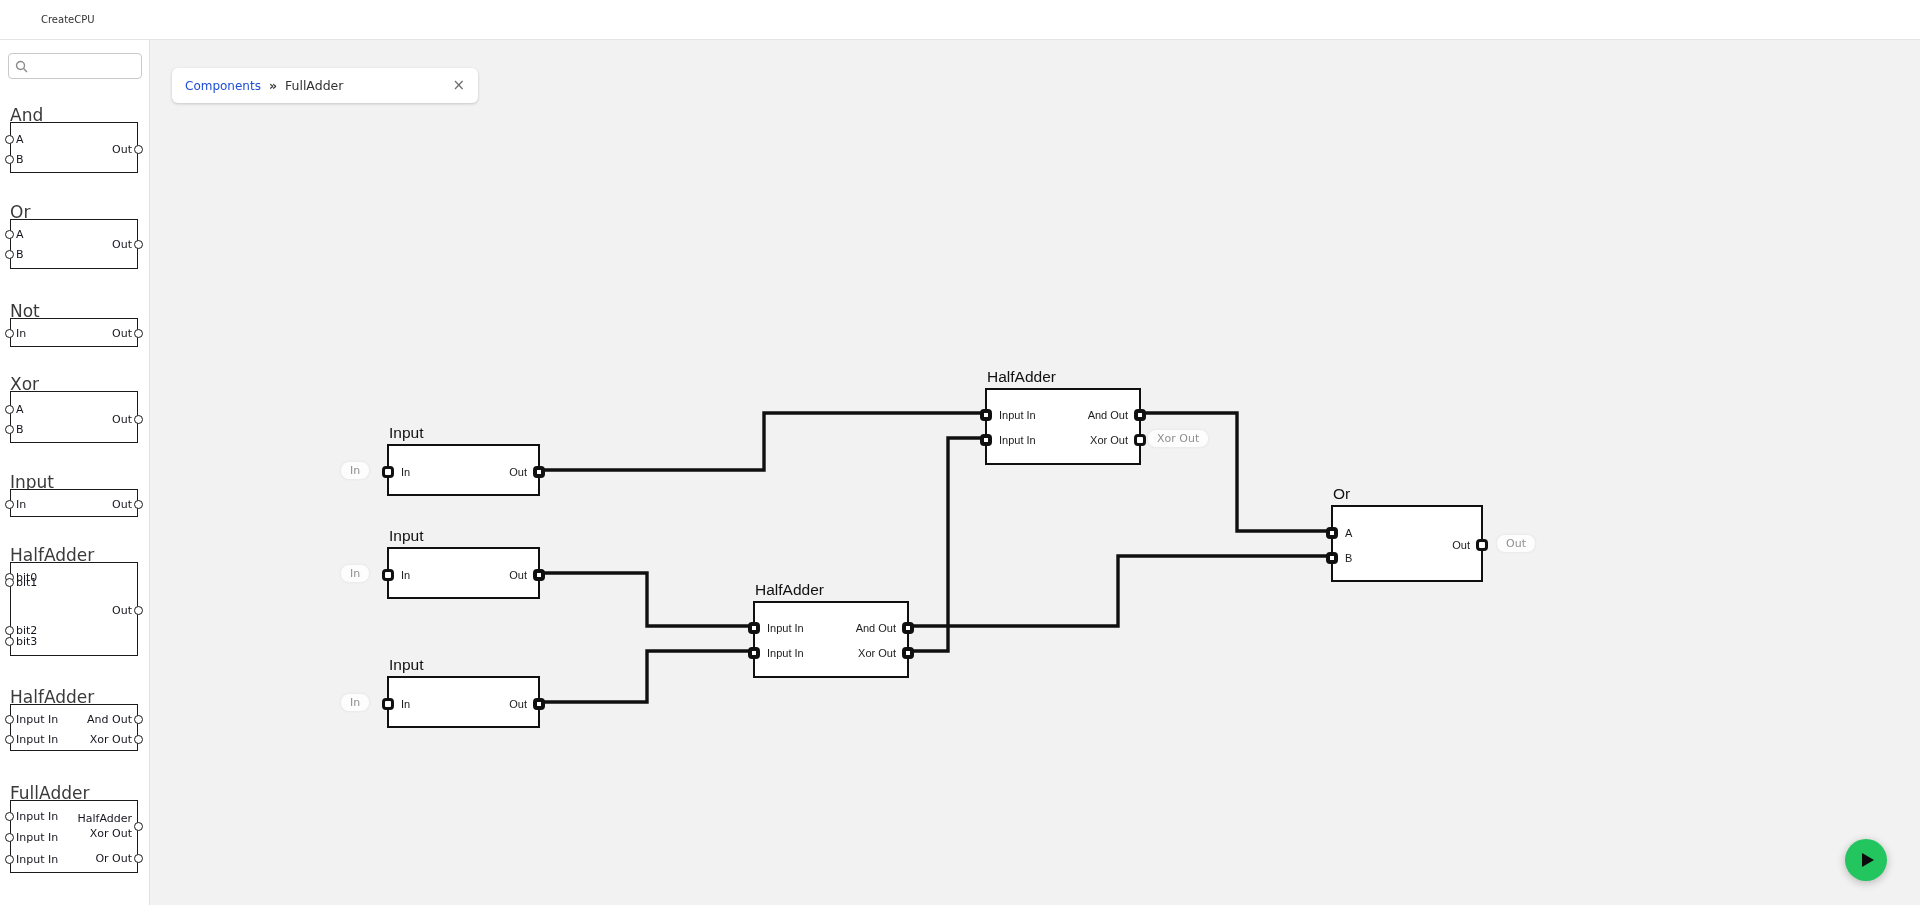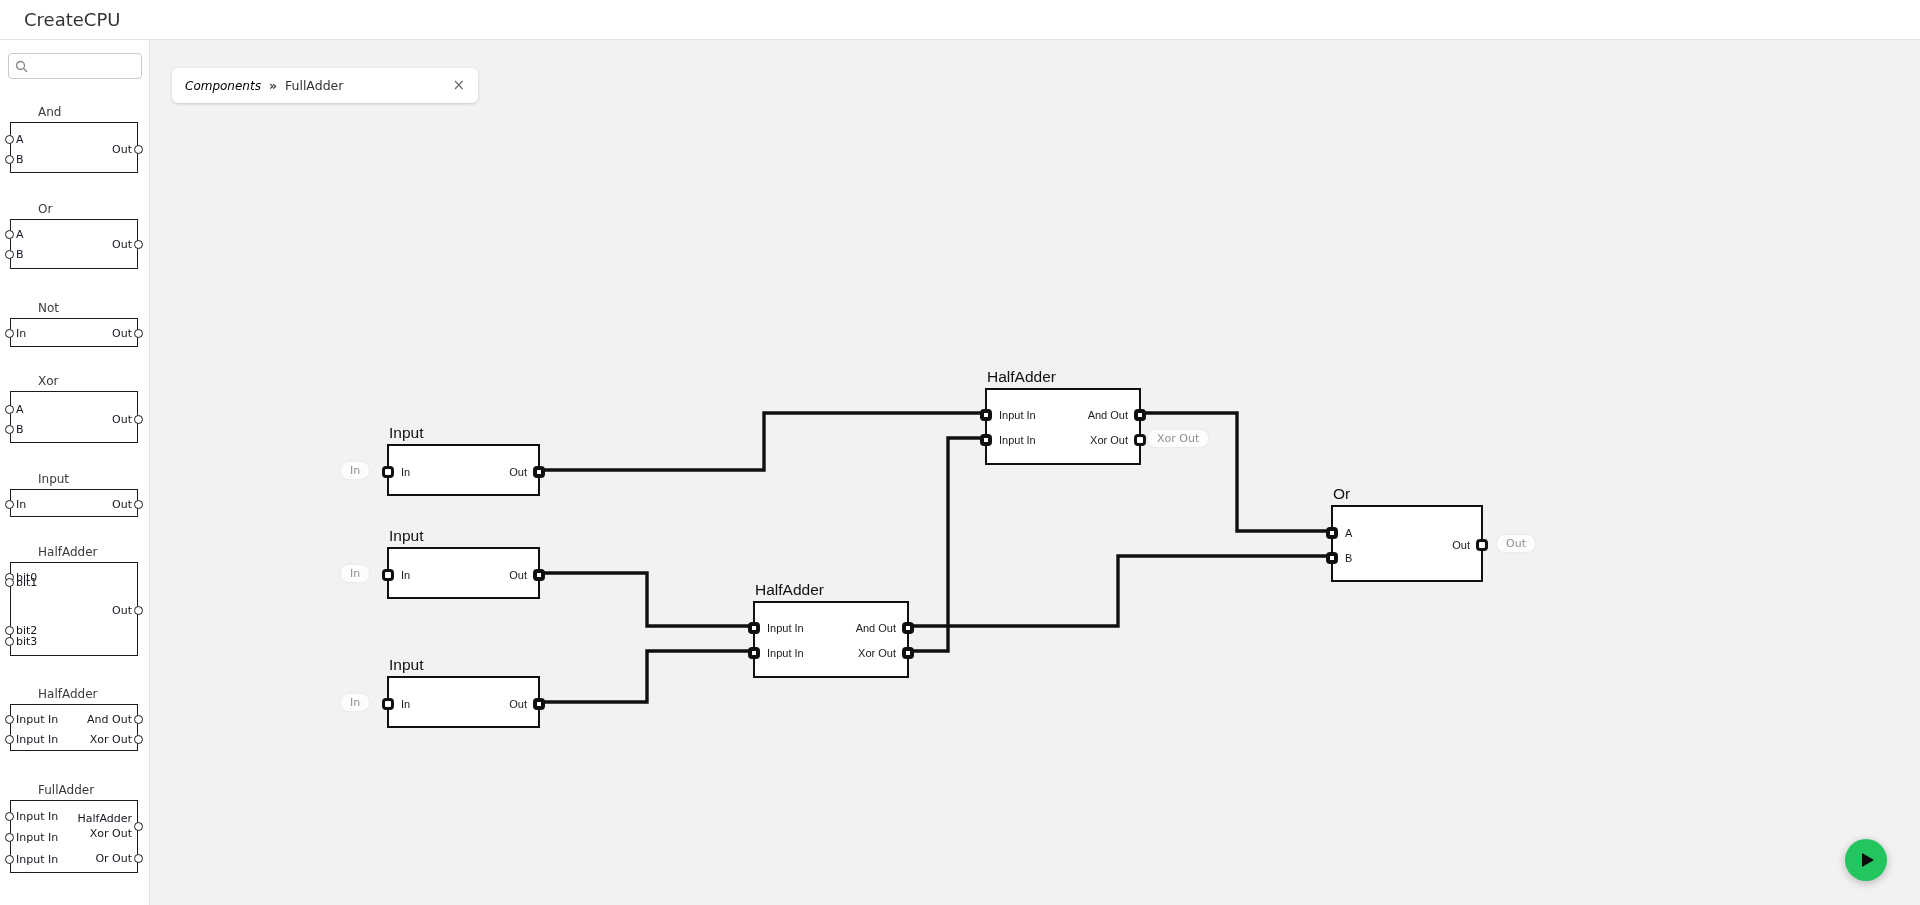--- a/index.html
+++ b/index.html
@@ -1,44 +1,44 @@
 <!DOCTYPE html>
 <html><head>
 <meta charset="utf-8">
 <style>
   html,body{margin:0;padding:0;width:1920px;height:905px;overflow:hidden;
     font-family:"DejaVu Sans",sans-serif;background:#f2f2f2;}
   
   .topbar{position:absolute;left:0;top:0;width:1920px;height:39px;background:#fff;
     border-bottom:1px solid #e4e4e4;z-index:30;}
-  .app-title{position:absolute;left:24px;top:0;line-height:39px;font-size:18px;color:#333;}
+  .app-title{position:absolute;left:41px;top:0;line-height:39px;font-size:10px;color:#333;}
   
   .sidebar{position:absolute;left:0;top:40px;width:149px;height:865px;background:#fff;
     border-right:1px solid #e0e0e0;z-index:20;}
   .searchbox{position:absolute;left:8px;top:13px;width:134px;height:26px;background:#fff;
     border:1px solid #c9c9c9;border-radius:4px;display:flex;align-items:center;box-sizing:border-box;padding:0 6px;}
   .searchbox svg{flex:0 0 auto;}
   .searchbox input{border:none;outline:none;width:100px;font-size:11px;margin-left:5px;
     font-family:"DejaVu Sans",sans-serif;background:transparent;}
   .pal-item{position:absolute;left:0;width:149px;}
-  .pal-label{position:absolute;left:10px;top:0;font-size:12px;color:#3a3a3a;margin-left:28px;}
+  .pal-label{position:absolute;left:10px;top:0;font-size:17px;color:#3a3a3a;}
   .pal-box{position:absolute;left:10px;top:17px;width:128px;background:#fff;
     border:1.8px solid #1b1b1b;box-sizing:border-box;}
   .pin{position:absolute;height:14px;display:flex;align-items:center;font-size:11px;color:#15151f;}
   .pin-l{left:-6px;}
   .pin-r{right:-6px;flex-direction:row-reverse;}
   .dot{width:9px;height:9px;border:1.6px solid #1b1b1b;border-radius:50%;background:#fff;
     box-sizing:border-box;flex:0 0 auto;}
   .pin-t{margin:0 2px;white-space:nowrap;}
   .pin-t.wrap{white-space:normal;width:76px;text-align:right;line-height:15px;}
   
   .canvas{position:absolute;left:150px;top:40px;width:1770px;height:865px;background:#f2f2f2;}
   .tab{position:absolute;left:172px;top:68px;width:306px;height:35px;background:#fff;border-radius:6px;
     box-shadow:0 1px 3px rgba(0,0,0,.18);display:flex;align-items:center;padding:0 13px;box-sizing:border-box;z-index:10;}
-  .tab .root{font-size:12px;color:#000000;font-style:italic;}
+  .tab .root{font-size:12px;color:#1d4ed8;}
   .tab .chev{font-size:12.5px;color:#3a3a3a;margin:0 8px;font-weight:bold;}
   .tab .cur{font-size:12.5px;color:#333;}
   .tab .close{margin-left:auto;font-size:15px;color:#6f6f6f;cursor:pointer;line-height:1;}
   
   .node{position:absolute;background:#fff;border:2.4px solid #101010;box-sizing:border-box;z-index:5;}
   .ntitle{position:absolute;top:-22px;left:0;font-family:"Liberation Sans",sans-serif;
     font-size:15.5px;color:#111;white-space:nowrap;}
   .nlabel{position:absolute;font-family:"Liberation Sans",sans-serif;font-size:11px;color:#1c1c1c;
     line-height:14px;white-space:nowrap;}
   .nlabel.l{left:12px;} .nlabel.r{right:11px;}

